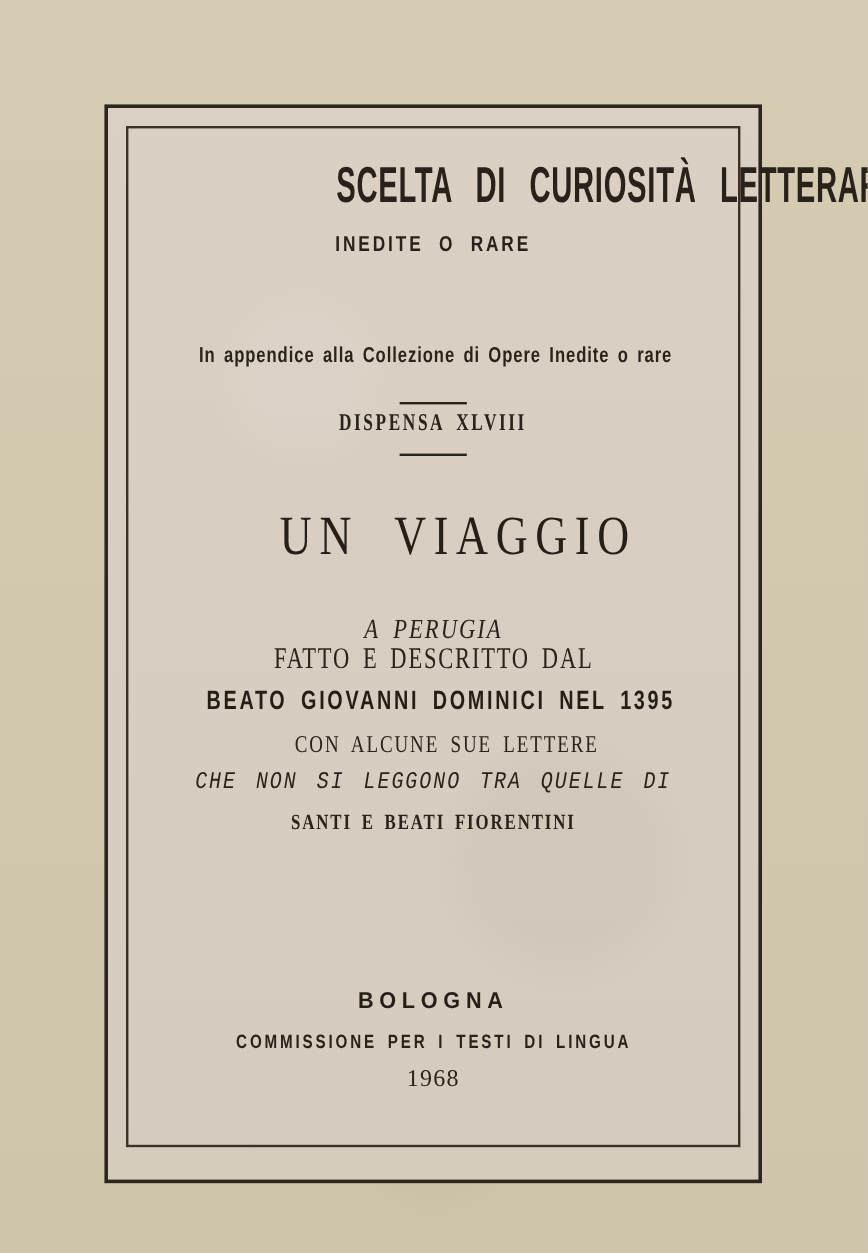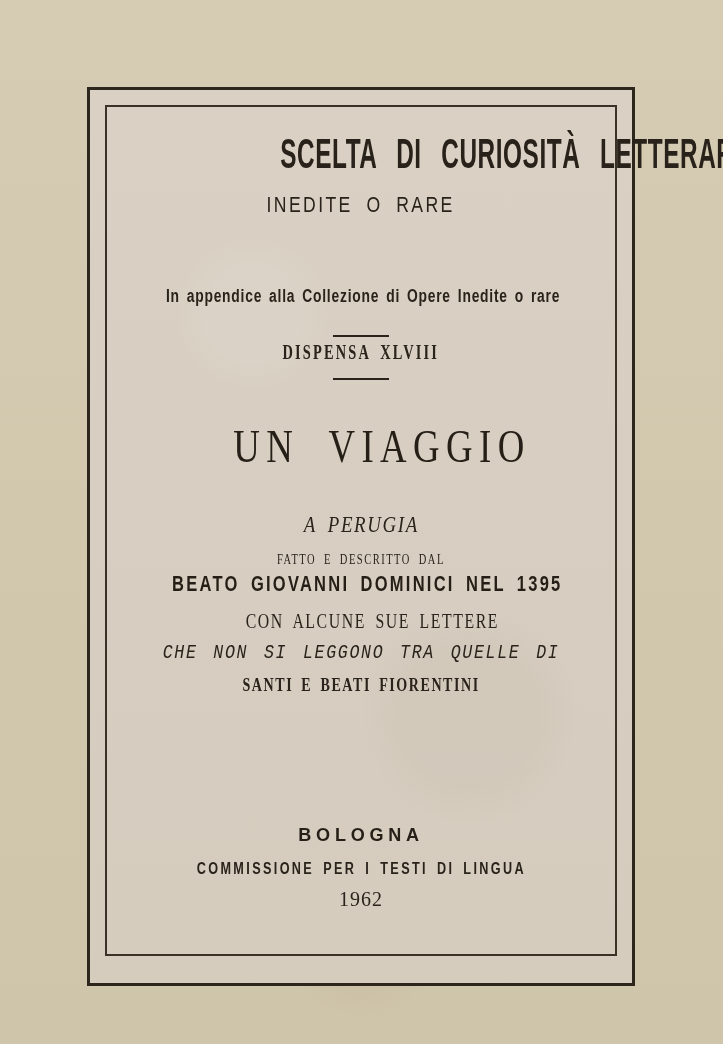--- a/index.html
+++ b/index.html
@@ -68,22 +68,22 @@
     font-size: 42px;
     letter-spacing: 1px;
     word-spacing: 0.5em;
     color: #29221a;
   }
   .series-title .tx { transform: scaleX(0.58); }
 
   .series-subtitle {
     top: 87px;
     font-family: "Liberation Sans", sans-serif;
-    font-weight: 400;
-    font-size: 22px;
+    font-weight: 700;
+    font-size: 18px;
     letter-spacing: 3px;
     word-spacing: 8px;
     color: #29221a;
   }
   .series-subtitle .tx { transform: scaleX(0.80); }
 
   .series-range {
     top: 126px;
     font-family: "Liberation Sans", sans-serif;
     font-weight: 700;
@@ -143,24 +143,23 @@
     font-size: 23px;
     letter-spacing: 2px;
     word-spacing: 6px;
     margin-top: 20px;
   }
   .work-subtitle .tx { transform: scaleX(0.82); }
 
   .work-byline {
     top: 430px;
     font-family: "Liberation Serif", serif;
-    font-size: 14px;
+    font-size: 25px;
     letter-spacing: 2px;
     word-spacing: 5px;
-    margin-top: 16px;
   }
   .work-byline .tx { transform: scaleX(0.75); }
 
   .work-author {
     top: 466px;
     font-family: "Liberation Sans", sans-serif;
     font-weight: 700;
     font-size: 22px;
     letter-spacing: 3px;
     word-spacing: 6px;
@@ -283,18 +282,18 @@
 
       <div class="line imprint-city">
         <span class="tx">BOLOGNA</span>
       </div>
 
       <div class="line imprint-publisher">
         <span class="tx">COMMISSIONE PER I TESTI DI LINGUA</span>
       </div>
 
       <div class="line imprint-year">
-        <span class="tx">1962</span>
+        <span class="tx">1968</span>
       </div>
 
     </div>
   </div>
 </div>
 
 </body></html>

